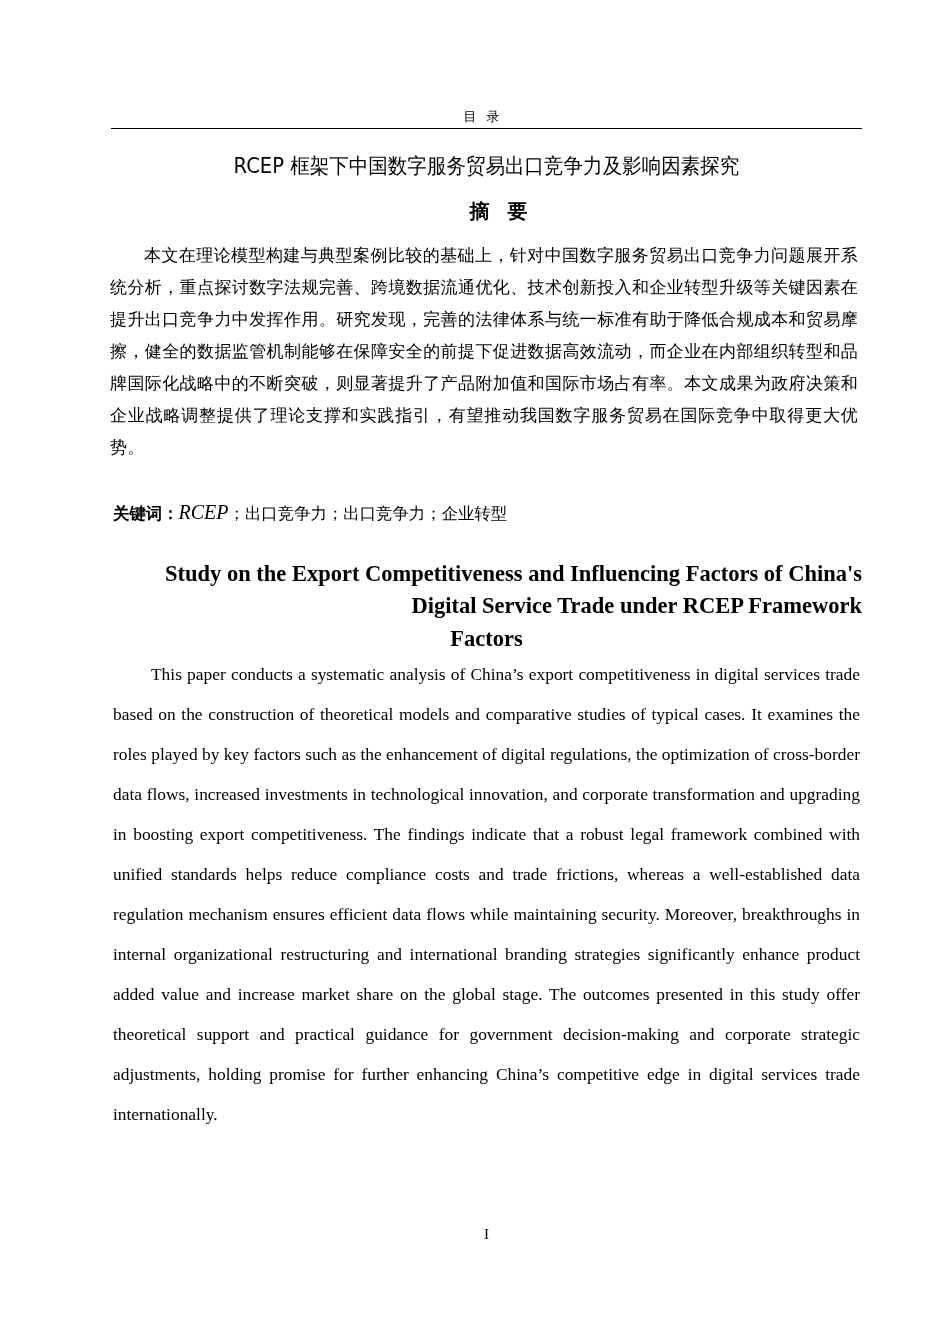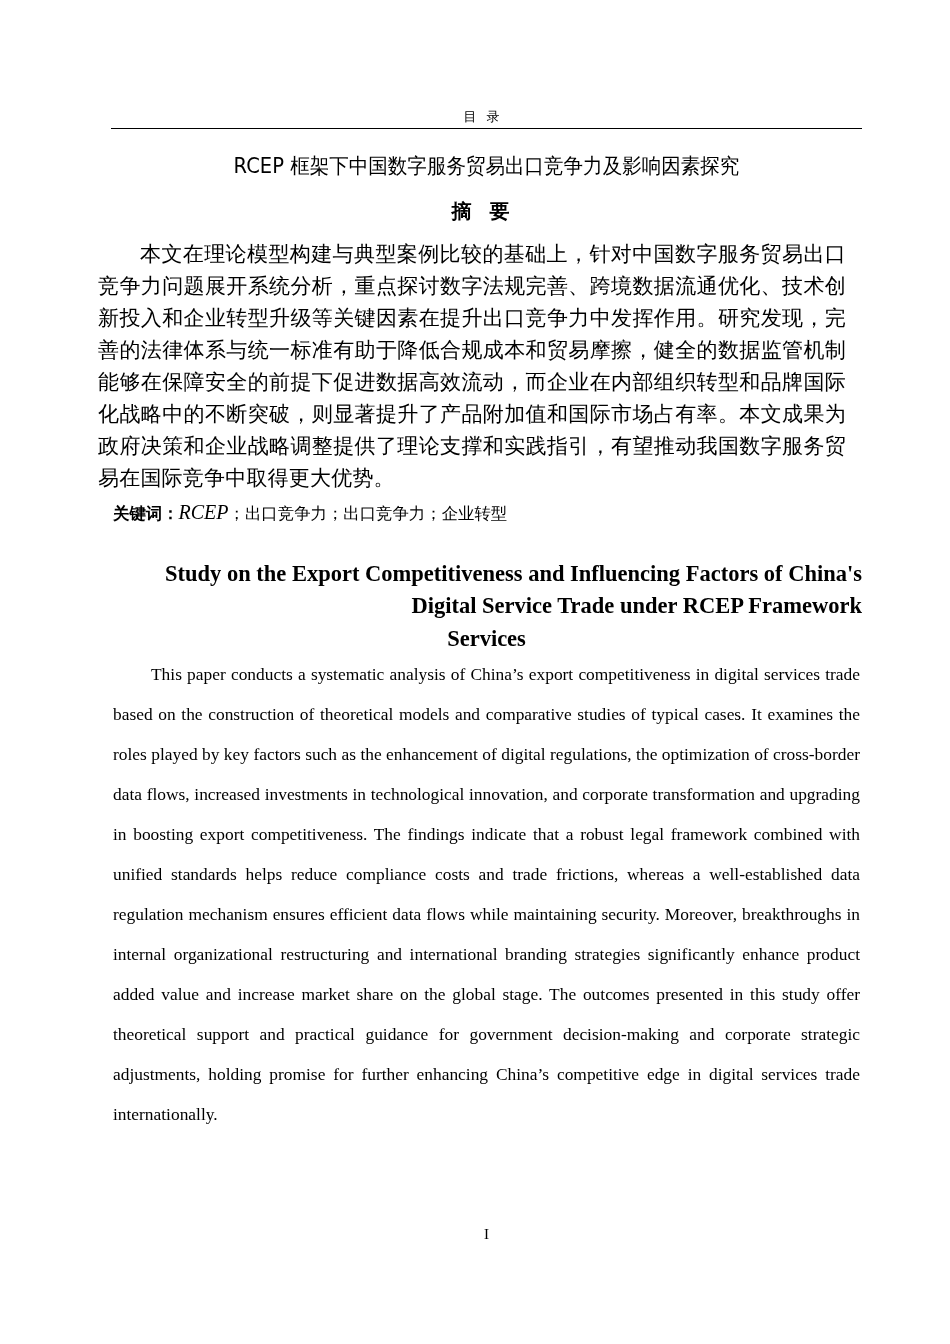--- a/index.html
+++ b/index.html
@@ -43,37 +43,37 @@
       left: 111px; width: 751px;
       top: 151px;
       text-align: center;
       font-family: "DejaVu Sans", "Liberation Sans", sans-serif;
       font-size: 21px;
       line-height: 30px;
       transform: scaleX(0.93);
     }
     .cn-abstract-heading {
       position: absolute;
-      left: 105px; width: 751px;
+      left: 123px; width: 751px;
       top: 196px;
       text-align: center;
       font-family: "DejaVu Sans", sans-serif;
       font-weight: bold;
       font-size: 20px;
       line-height: 30px;
       letter-spacing: 18px;
       text-indent: 18px;
     }
     .cn-body {
       position: absolute;
-      left: 98px;
+      left: 110px;
       width: 748px;
       top: 240px;
-      font-family: Liberation Mono, monospace;
-      font-size: 21px;
+      font-family: Liberation Serif, serif;
+      font-size: 17px;
       line-height: 32px;
       text-align: justify;
       text-indent: 2em;
       letter-spacing: 0.2px;
     }
     .cn-keywords {
       position: absolute;
       left: 113px;
       top: 497px;
       font-family: "DejaVu Sans", sans-serif;
@@ -142,18 +142,18 @@
 
   <div class="cn-title">RCEP 框架下中国数字服务贸易出口竞争力及影响因素探究</div>
   <div class="cn-abstract-heading">摘要</div>
   <p class="cn-body" style="margin:0">本文在理论模型构建与典型案例比较的基础上，针对中国数字服务贸易出口竞争力问题展开系统分析，重点探讨数字法规完善、跨境数据流通优化、技术创新投入和企业转型升级等关键因素在提升出口竞争力中发挥作用。研究发现，完善的法律体系与统一标准有助于降低合规成本和贸易摩擦，健全的数据监管机制能够在保障安全的前提下促进数据高效流动，而企业在内部组织转型和品牌国际化战略中的不断突破，则显著提升了产品附加值和国际市场占有率。本文成果为政府决策和企业战略调整提供了理论支撑和实践指引，有望推动我国数字服务贸易在国际竞争中取得更大优势。</p>
 
   <div class="cn-keywords">
     <span class="kw-label">关键词：</span><span class="kw-latin">RCEP</span><span>；出口竞争力；出口竞争力；企业转型</span>
   </div>
 
   <div class="en-title">Study on the Export Competitiveness and Influencing Factors of China's Digital Service Trade under RCEP Framework</div>
-  <div class="en-abstract-heading">Services</div>
+  <div class="en-abstract-heading">Factors</div>
   <p class="en-body" style="margin:0">This paper conducts a systematic analysis of China’s export competitiveness in digital services trade based on the construction of theoretical models and comparative studies of typical cases. It examines the roles played by key factors such as the enhancement of digital regulations, the optimization of cross-border data flows, increased investments in technological innovation, and corporate transformation and upgrading in boosting export competitiveness. The findings indicate that a robust legal framework combined with unified standards helps reduce compliance costs and trade frictions, whereas a well-established data regulation mechanism ensures efficient data flows while maintaining security. Moreover, breakthroughs in internal organizational restructuring and international branding strategies significantly enhance product added value and increase market share on the global stage. The outcomes presented in this study offer theoretical support and practical guidance for government decision-making and corporate strategic adjustments, holding promise for further enhancing China’s competitive edge in digital services trade internationally.</p>
 
 
   <div class="page-number">I</div>
 </div>
 
 </body></html>

